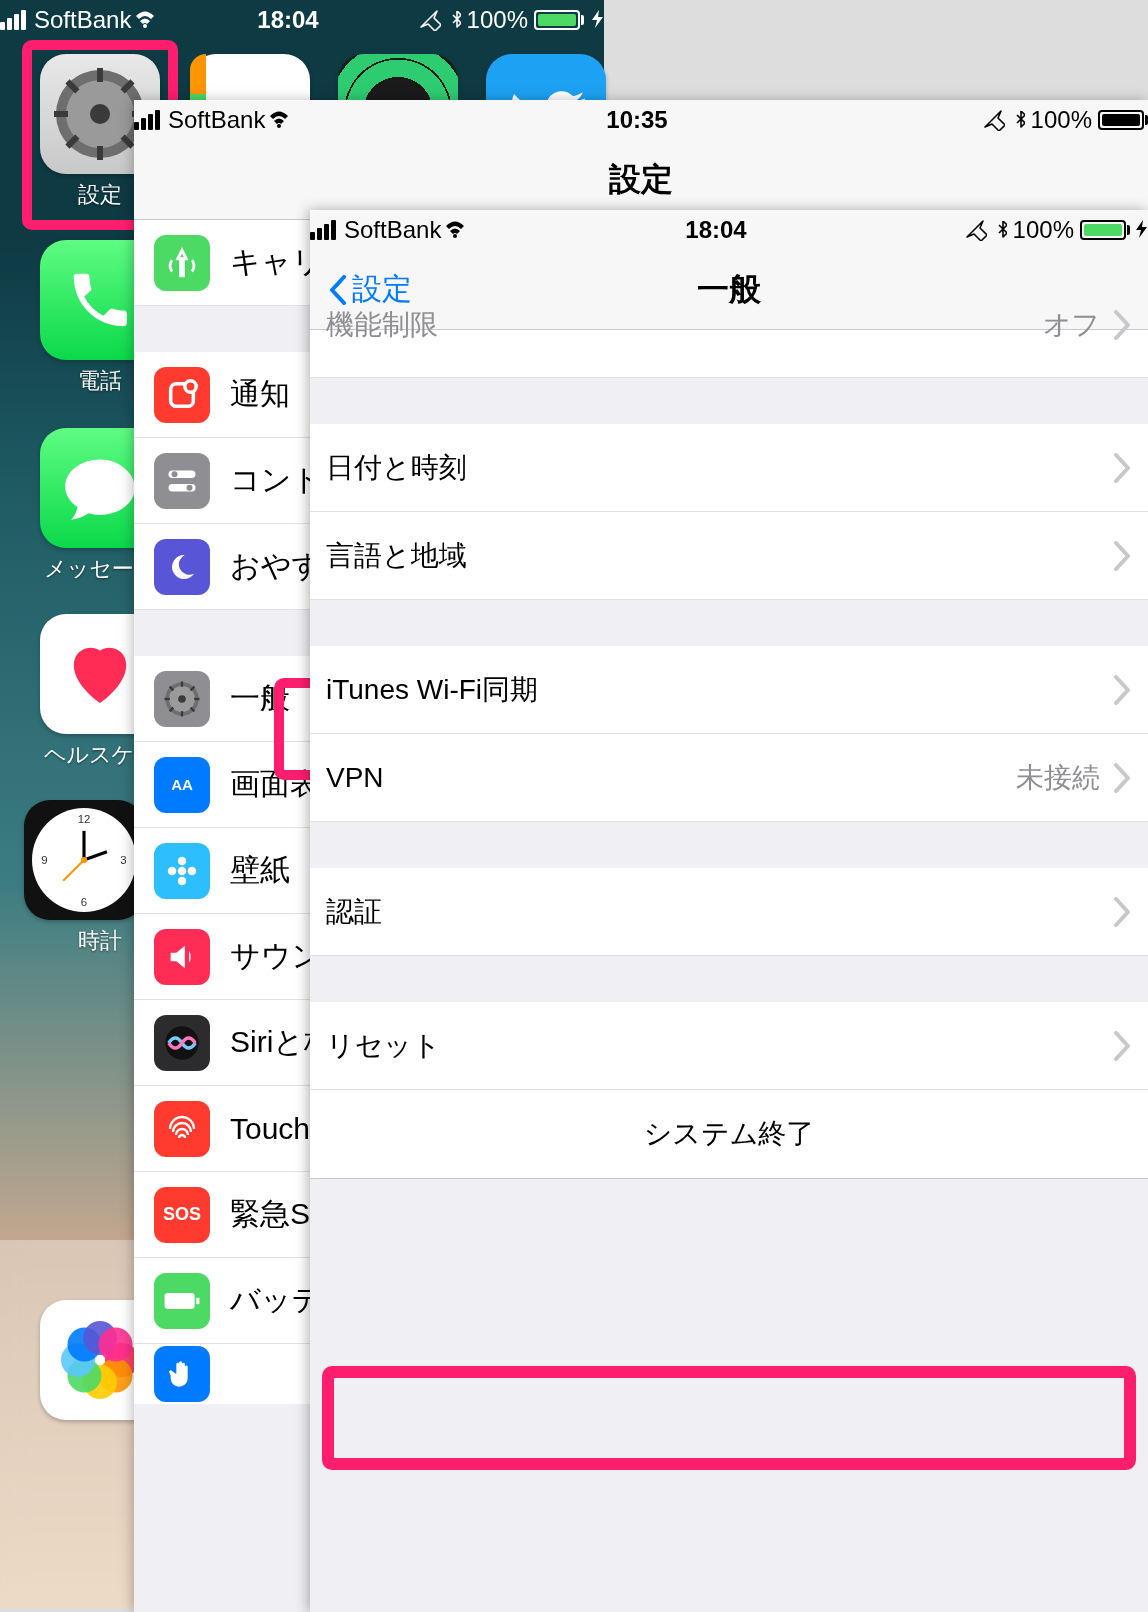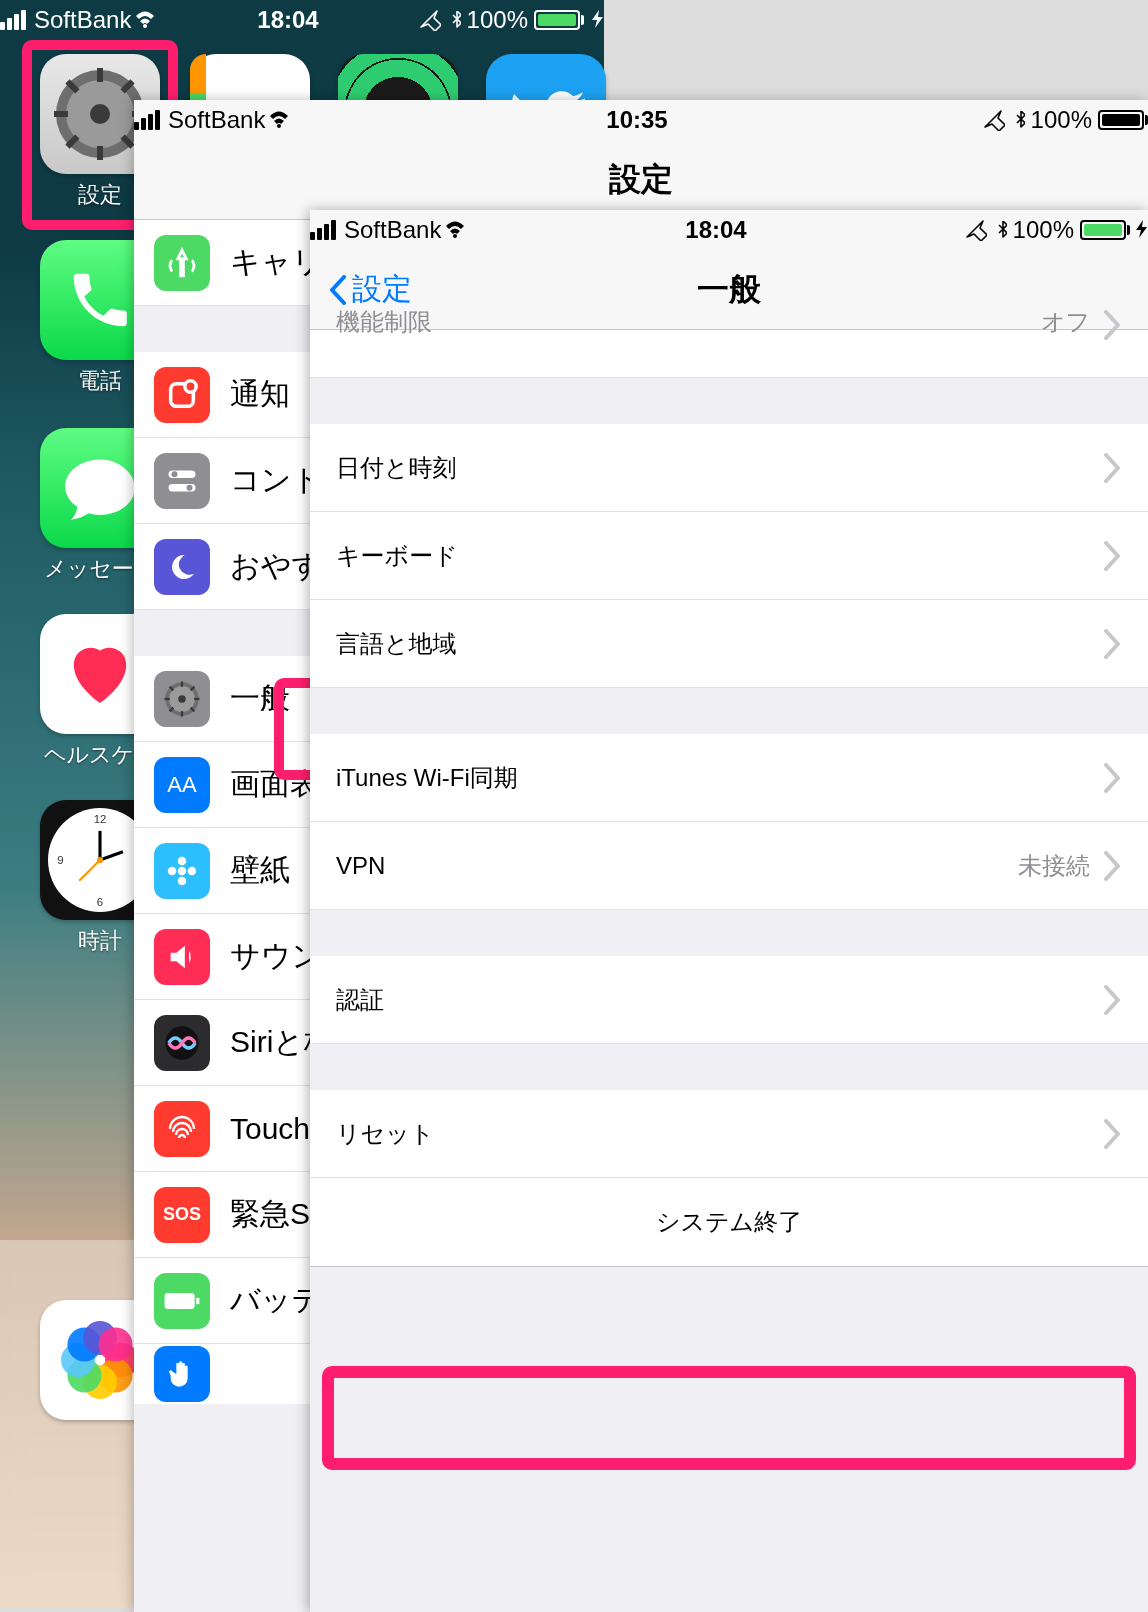--- a/index.html
+++ b/index.html
@@ -75,21 +75,21 @@
   .icon-reminders .lines{flex:1;display:flex;flex-direction:column;justify-content:space-around;padding:18px 14px;}
   .icon-reminders .lines span{height:3px;background:#c7c7cc;border-radius:2px;}
 
   .icon-findiphone{ left:338px; top:54px; background:radial-gradient(circle at 50% 48%, #1a1a1a 0 40%, #2ecc71 40% 60%, #1a1a1a 60% 62%, #2ecc71 62% 80%, #1a1a1a 80%);}
   .icon-twitter{ left:486px; top:54px; background:#1da1f2; }
   .icon-twitter svg{width:78px;height:78px;fill:#fff;}
 
   .icon-phone{ left:40px; top:240px; background:linear-gradient(#5efc82,#0bd94a);}
   .icon-msg  { left:40px; top:428px; background:linear-gradient(#5efc82,#0bd94a);}
   .icon-health{left:40px; top:614px; background:#fff;}
-  .icon-clock{ left:40px; top:800px; background:#111; overflow:visible;}
+  .icon-clock{ left:24px; top:800px; background:#111; overflow:visible;}
   .icon-clock .face{width:104px;height:104px;background:#fff;border-radius:50%;position:relative;
     display:flex;align-items:center;justify-content:center;font-size:10px;color:#333;}
   .icon-photos{left:40px; top:1300px; background:#fff;}
   .icon-photos .flower{width:80px;height:80px;position:relative;}
   .icon-photos .petal{position:absolute;width:34px;height:34px;border-radius:50%;opacity:.9;left:23px;top:23px;transform-origin:50% 50%;}
 
   
   .layer2{
     position:absolute; left:134px; top:100px;
     width:1014px; height:1512px;
@@ -129,22 +129,22 @@
   .layer3 .battery .body .fill{ background:#4cd964; }
   .navhdr3{
     height:80px;background:#f7f7f8;border-bottom:1px solid #c7c7cc;
     display:flex;align-items:center;justify-content:center;position:relative;font-size:32px;font-weight:600;
   }
   .back{
     position:absolute;left:10px;top:0;bottom:0;display:flex;align-items:center;gap:4px;
     color:#007aff;font-size:30px;font-weight:400;padding:0 8px;
   }
   .row{
-    height:88px;background:#fff;display:flex;align-items:center;padding:0 26px;
-    font-size:24px;color:#000;position:relative;border-bottom:1px solid #e1e1e4;
+    height:88px;background:#fff;display:flex;align-items:center;padding:0 16px;
+    font-size:28px;color:#000;position:relative;border-bottom:1px solid #e1e1e4;
   }
   .row .val{ margin-left:auto; color:#8e8e93; margin-right:14px;}
   .row .chev{ color:#c7c7cc; }
   .row.clipped{height:48px;align-items:flex-start;padding-top:0;}
   .row.clipped .label{position:relative;top:-24px;color:#8e8e93;}
   .row.link{color:#000000;border-bottom:none;justify-content:center;}
   .hl.reset{ left:12px; top:1156px; width:814px; height:104px; border-width:12px;}
 
   .chev svg{width:18px;height:30px;display:block;}
 </style>
@@ -390,21 +390,21 @@
   <div class="gap"></div>
   <div class="cell">
     <div class="ci gray">
         <svg width="38" height="38" viewBox="0 0 100 100">
           <use href="#gear"></use>
         </svg>
       </div>
     <span>一般</span>
   </div>
   <div class="cell">
-    <div class="ci blue" style="font-weight:400;font-size:22px;font-family:Arial">AA</div>
+    <div class="ci blue" style="font-weight:700;font-size:15px;font-family:Arial">AA</div>
     <span>画面表</span>
   </div>
   <div class="cell">
     <div class="ci cyan">
         <svg width="34" height="34" viewBox="0 0 24 24" fill="#fff">
           <circle cx="12" cy="12" r="3"></circle>
           <circle cx="12" cy="5" r="3"></circle>
           <circle cx="12" cy="19" r="3"></circle>
           <circle cx="5" cy="12" r="3"></circle>
           <circle cx="19" cy="12" r="3"></circle>
@@ -525,29 +525,20 @@
   <div class="row">
     <span>日付と時刻</span>
     <span class="val"></span>
       <span class="chev">
         <svg>
           <use href="#chev"></use>
         </svg>
       </span>
   </div>
   <div class="row">
-    <span>キーボード</span>
-    <span class="val"></span>
-      <span class="chev">
-        <svg>
-          <use href="#chev"></use>
-        </svg>
-      </span>
-  </div>
-  <div class="row">
     <span>言語と地域</span>
     <span class="val"></span>
       <span class="chev">
         <svg>
           <use href="#chev"></use>
         </svg>
       </span>
   </div>
   <div class="gap"></div>
   <div class="row">

